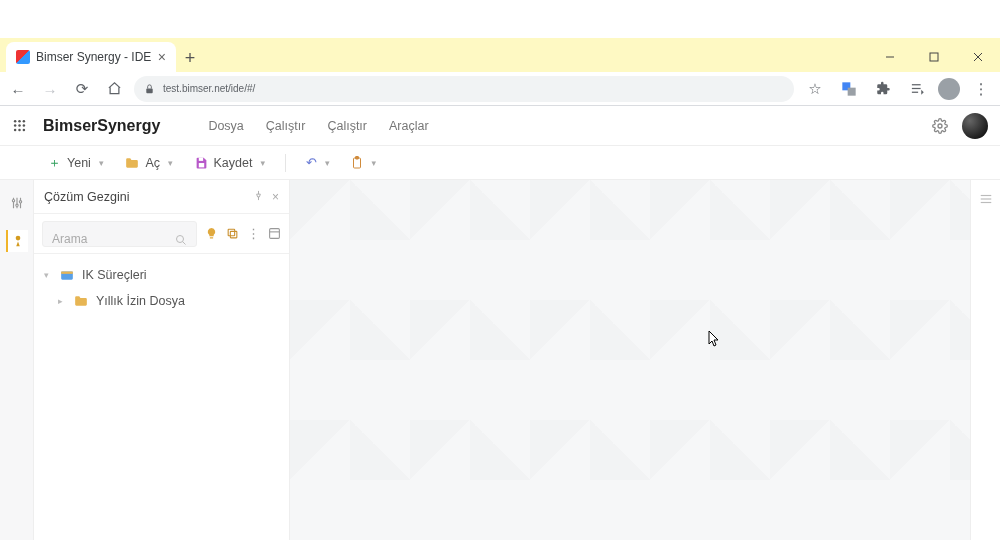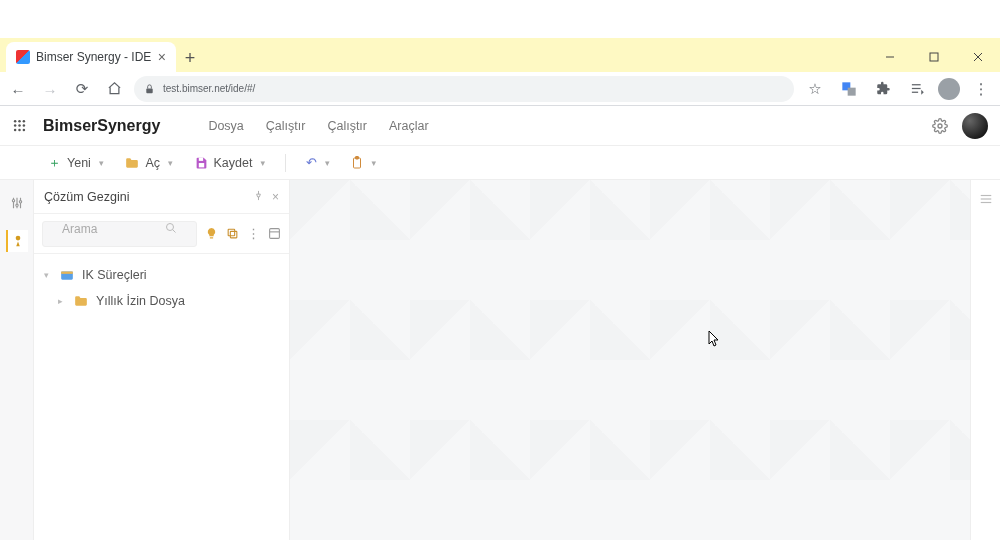--- a/index.html
+++ b/index.html
@@ -48,21 +48,21 @@
   .main { display:flex; height:calc(540px - 34px - 34px - 40px - 34px); }
   .rail { width:34px; background:#f7f7f8; border-right:1px solid #eee; display:flex; flex-direction:column; align-items:center; padding-top:12px; gap:16px; }
   .rail .ric { width:22px; height:22px; display:flex; align-items:center; justify-content:center; color:#999; font-size:14px; }
   .rail .ric.active { background:#fff; border-left:2px solid #f0b429; color:#d49b1f; }
   .rail .bottom { margin-top:auto; margin-bottom:14px; }
 
   .panel { width:256px; background:#fff; border-right:1px solid #eee; display:flex; flex-direction:column; }
   .panel-hd { height:34px; display:flex; align-items:center; padding:0 10px; font-size:12.5px; color:#444; border-bottom:1px solid #f0f0f0; }
   .panel-hd .acts { margin-left:auto; display:flex; gap:8px; color:#aaa; font-size:12px; }
   .panel-tools { height:40px; display:flex; align-items:center; padding:0 8px; gap:8px; border-bottom:1px solid #f0f0f0; }
-  .search { flex:1; height:26px; background:#f6f6f7; border:1px solid #eee; border-radius:3px; display:flex; align-items:flex-start; padding:0 19px; font-size:12px; color:#aaa; }
+  .search { flex:1; height:26px; background:#f6f6f7; border:1px solid #eee; border-radius:3px; display:flex; align-items:flex-end; padding:0 9px; font-size:12px; color:#aaa; }
   .search .mag { margin-left:auto; color:#bbb; }
   .pt-ic { color:#c98f2c; font-size:13px; }
   .pt-ic.gray { color:#999; }
 
   .tree { padding:8px 4px; font-size:12.5px; color:#555; }
   .tnode { display:flex; align-items:center; gap:6px; height:26px; padding-left:6px; }
   .tnode .tw { width:10px; color:#bbb; font-size:9px; }
   .tnode .tic { width:16px; text-align:center; }
   .child { padding-left:20px; }
 

